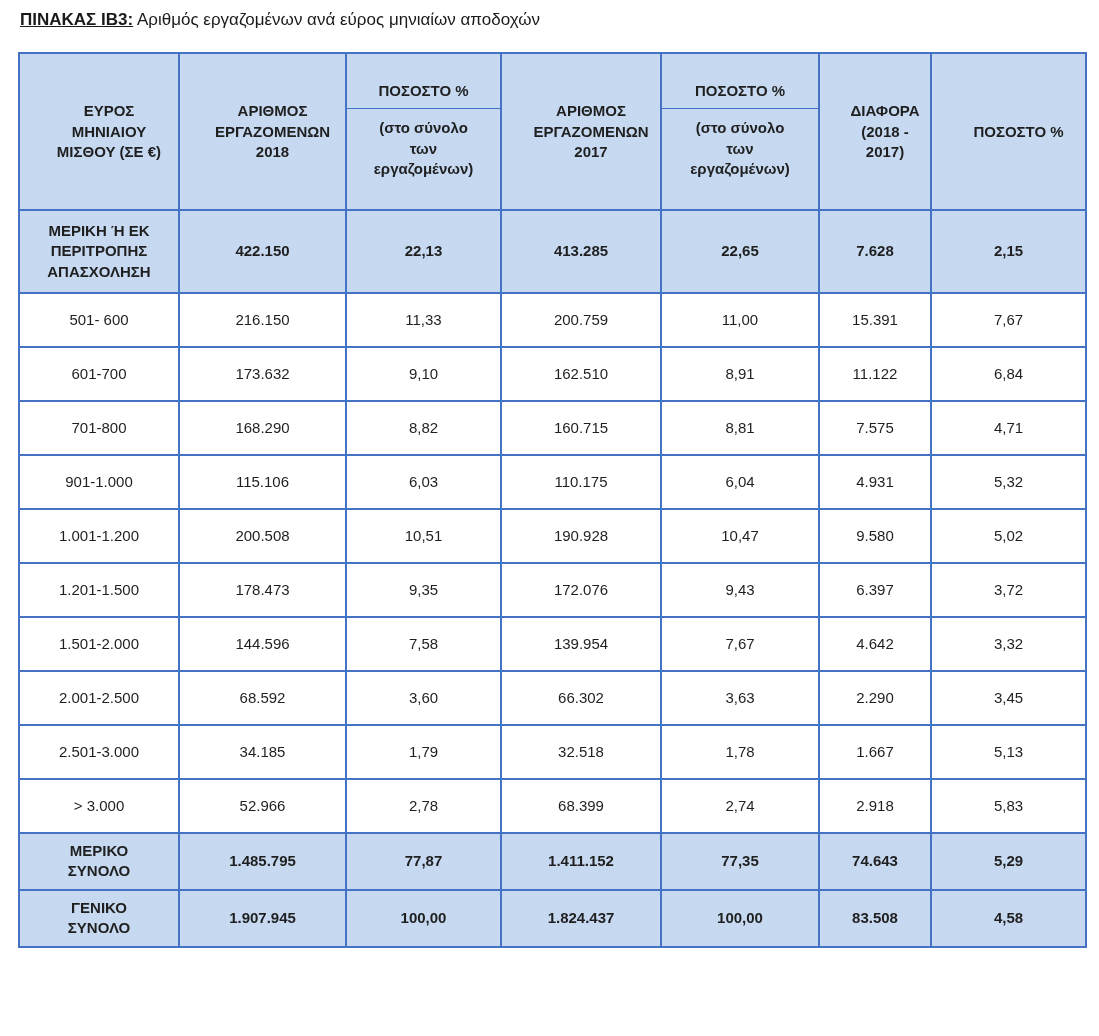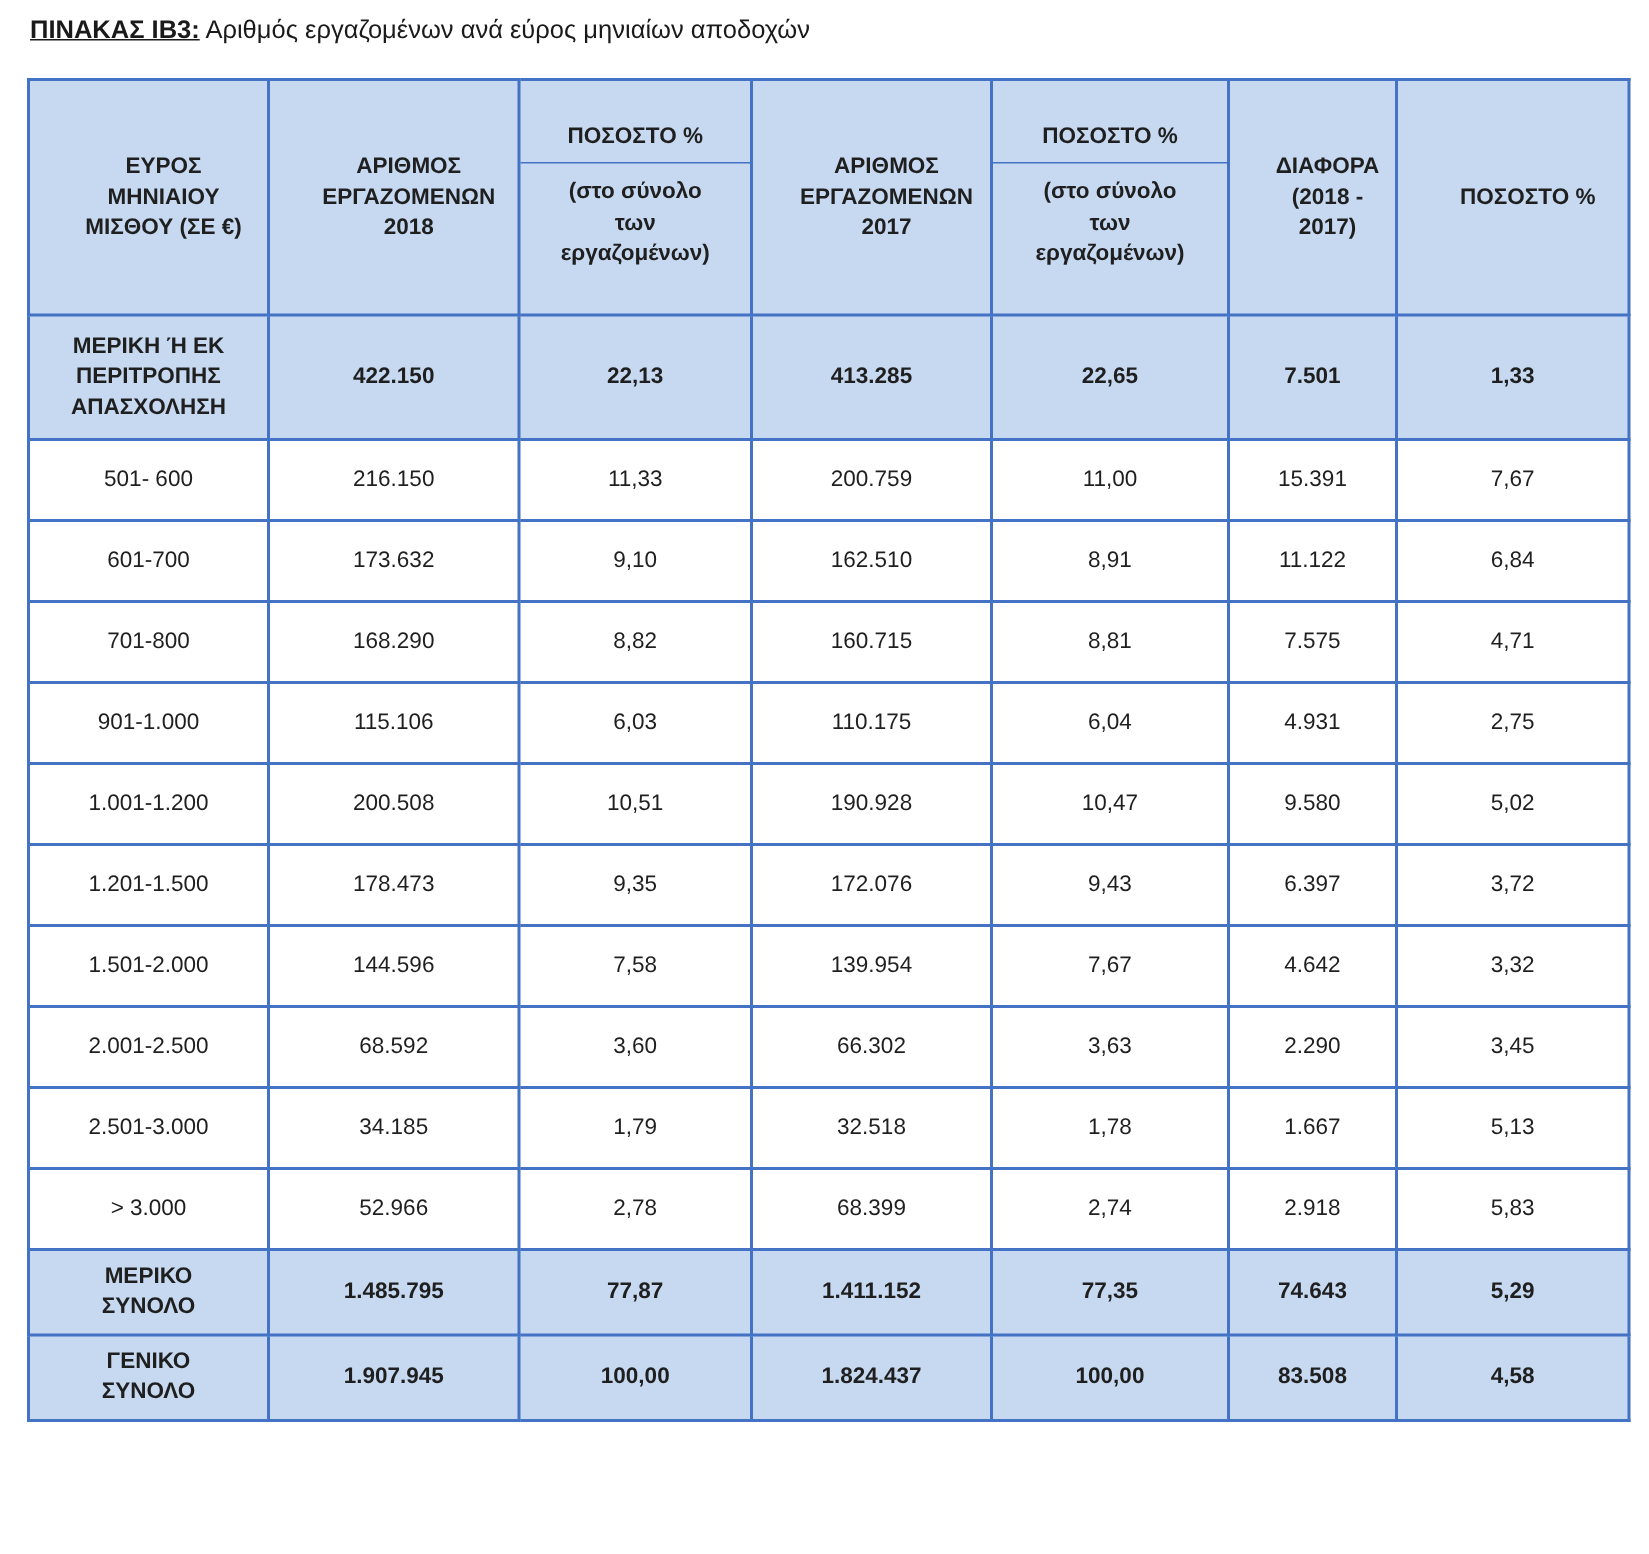--- a/index.html
+++ b/index.html
@@ -131,22 +131,22 @@
   </thead>
   <tbody>
       <tr class="size-xl hl">
         <td>ΜΕΡΙΚΗ Ή ΕΚ
 ΠΕΡΙΤΡΟΠΗΣ
 ΑΠΑΣΧΟΛΗΣΗ</td>
         <td>422.150</td>
         <td>22,13</td>
         <td>413.285</td>
         <td>22,65</td>
-        <td>7.501</td>
-        <td>1,33</td>
+        <td>7.628</td>
+        <td>2,15</td>
       </tr>
       <tr class="size-md">
         <td>501- 600</td>
         <td>216.150</td>
         <td>11,33</td>
         <td>200.759</td>
         <td>11,00</td>
         <td>15.391</td>
         <td>7,67</td>
       </tr>
@@ -168,21 +168,21 @@
         <td>7.575</td>
         <td>4,71</td>
       </tr>
       <tr class="size-md">
         <td>901-1.000</td>
         <td>115.106</td>
         <td>6,03</td>
         <td>110.175</td>
         <td>6,04</td>
         <td>4.931</td>
-        <td>2,75</td>
+        <td>5,32</td>
       </tr>
       <tr class="size-md">
         <td>1.001-1.200</td>
         <td>200.508</td>
         <td>10,51</td>
         <td>190.928</td>
         <td>10,47</td>
         <td>9.580</td>
         <td>5,02</td>
       </tr>

